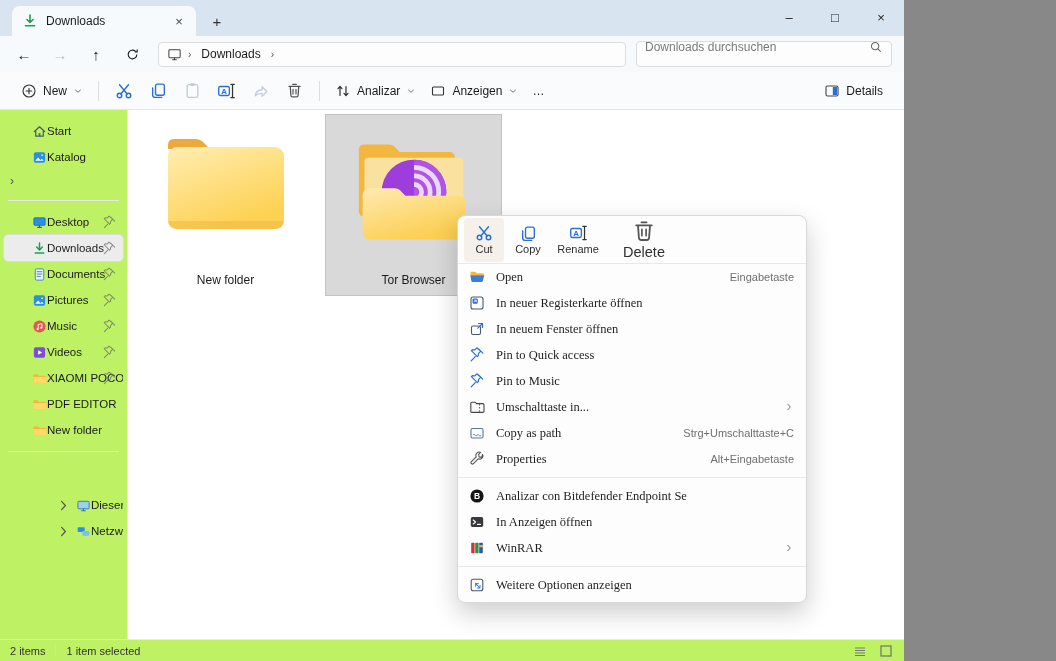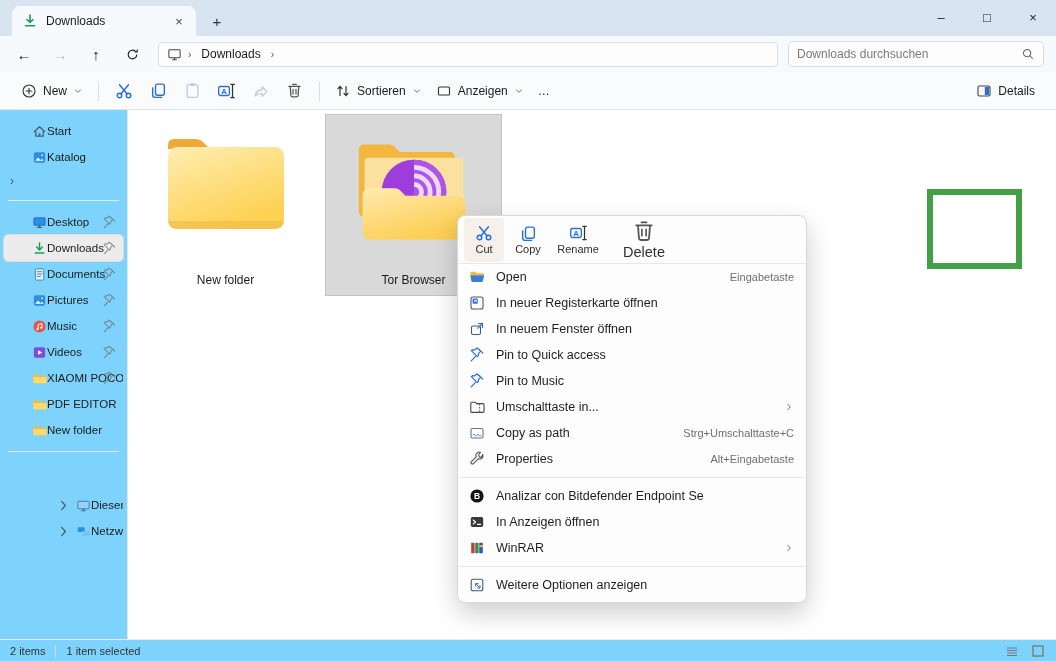--- a/index.html
+++ b/index.html
@@ -1,18 +1,18 @@
 <!DOCTYPE html>
 <html><head>
 <meta charset="utf-8">
 <style>
   * { margin:0; padding:0; box-sizing:border-box; }
   body { font-family:"Liberation Sans", sans-serif; background:#888; }
   #window {
-    position:relative; width:1056px; height:661px; background:#7dd3fc;
+    position:relative; width:904px; height:661px; background:#bef264;
     overflow:hidden; font-size:12px; color:#1b1b1b;
   }
   .ic { display:inline-flex; align-items:center; justify-content:center; }
   .ic svg { display:block; }
 
   
   #titlebar { height:36px; background:#d9e4f1; display:flex; align-items:flex-end; }
   #tab {
     margin-left:12px; width:184px; height:30px; background:#f7fafd;
     border-radius:8px 8px 0 0; display:flex; align-items:center; padding:0 8px 0 10px;
@@ -28,21 +28,21 @@
   .nav-btn { width:32px; height:28px; display:flex; align-items:center; justify-content:center; font-size:15px; color:#1b1b1b; border-radius:4px; }
   .nav-btn.disabled { color:#b6bdc6; }
   #addressbar {
     flex:1; height:25px; margin:0 6px; background:#fdfdfe; border:1px solid #dcdcdc;
     border-radius:4px; display:flex; align-items:center; padding:0 8px; gap:6px;
   }
   .crumb-sep { color:#555; font-size:10px; }
   #breadcrumb-item { font-size:12px; color:#1b1b1b; padding:1px 4px; }
   #searchbox {
     width:256px; height:25px; background:#fdfdfe; border:1px solid #dcdcdc; border-radius:4px;
-    display:flex; align-items:center; padding:12px 8px;
+    display:flex; align-items:flex-end; padding:12px 8px;
   }
   #search-input { flex:1; border:none; outline:none; background:transparent; font-family:inherit; font-size:12px; color:#333; }
   #search-input::placeholder { color:#7a7a7a; }
 
   
   #toolbar { height:38px; background:#fafbfc; border-bottom:1px solid #e4e6e8; display:flex; align-items:center; padding:0 14px; }
   .tb-btn { display:flex; align-items:center; gap:6px; padding:5px 7px; border-radius:4px; color:#1b1b1b; font-size:12px; }
   .tb-sep { width:1px; height:20px; background:#dcdee0; margin:0 8px; }
   .tb-icon-btn { width:34px; height:28px; display:flex; align-items:center; justify-content:center; border-radius:4px; }
   .tb-icon-btn.disabled { opacity:.35; }
@@ -78,21 +78,21 @@
   }
   #quick-row { height:48px; display:flex; align-items:center; padding-left:6px; border-bottom:1px solid #e8e8e8; }
   .qa { display:flex; flex-direction:column; align-items:center; justify-content:center; gap:1px; height:44px; border-radius:4px; color:#2f2f2f; }
   .qa-label { font-size:11px; color:#2f2f2f; }
   .qa.hovered { background:#f5f1ea; }
   #qa-0 { width:40px; } #qa-1 { width:48px; } #qa-2 { width:52px; }
   #qa-3 { width:80px; }
   #qa-3 .qa-label { font-size:14.5px; }
   .menu-item { height:26px; display:flex; align-items:center; padding:0 12px 0 10px; }
   .menu-item .mi-icon { width:17px; display:inline-flex; justify-content:center; }
-  .mi-label { margin-left:11px; font-size:12.5px; color:#1e1e1e; white-space:nowrap; overflow:hidden; }
+  .mi-label { margin-left:11px; font-size:12.5px; color:#1e1e1e; white-space:nowrap; overflow:hidden;font-family:Liberation Serif, serif; }
   .mi-shortcut { margin-left:auto; font-size:11px; color:#6f6f6f; white-space:nowrap; }
   .mi-sub { margin-left:auto; color:#555; }
   .menu-divider { height:1px; background:#e8e8e8; margin:5px 0; }
 
   
   #annotation-box {
     position:absolute; left:469px; top:-27px; width:95px; height:80px;
     border:6px solid #43a047; z-index:9; pointer-events:none;
   }
 
@@ -226,21 +226,21 @@
         </span>
       </div>
     <div class="tb-sep"></div>
     <div class="tb-btn">
       <span class="ic" id="sort-icon-slot">
           <svg width="16" height="16" viewBox="0 0 16 16" fill="none">
             <path d="M5 12.5V3.5M5 3.5L3 5.7M5 3.5l2 2.2" stroke="#333" stroke-width="1.2" stroke-linecap="round" stroke-linejoin="round"></path>
             <path d="M11 3.5v9M11 12.5l-2-2.2M11 12.5l2-2.2" stroke="#333" stroke-width="1.2" stroke-linecap="round" stroke-linejoin="round"></path>
           </svg>
         </span>
-      <span>Sortieren</span>
+      <span>Analizar</span>
       <span class="ic" id="sort-chevron-slot">
           <svg width="10" height="10" viewBox="0 0 16 16" fill="none">
             <path d="M4 6.5l4 3.5 4-3.5" stroke="#555" stroke-width="1.3" fill="none" stroke-linecap="round" stroke-linejoin="round"></path>
           </svg>
         </span>
     </div>
     <div class="tb-btn">
       <span class="ic" id="view-icon-slot">
           <svg width="16" height="16" viewBox="0 0 16 16" fill="none">
             <rect x="2.5" y="4" width="11" height="8" rx="1" stroke="#333" stroke-width="1.1"></rect>

